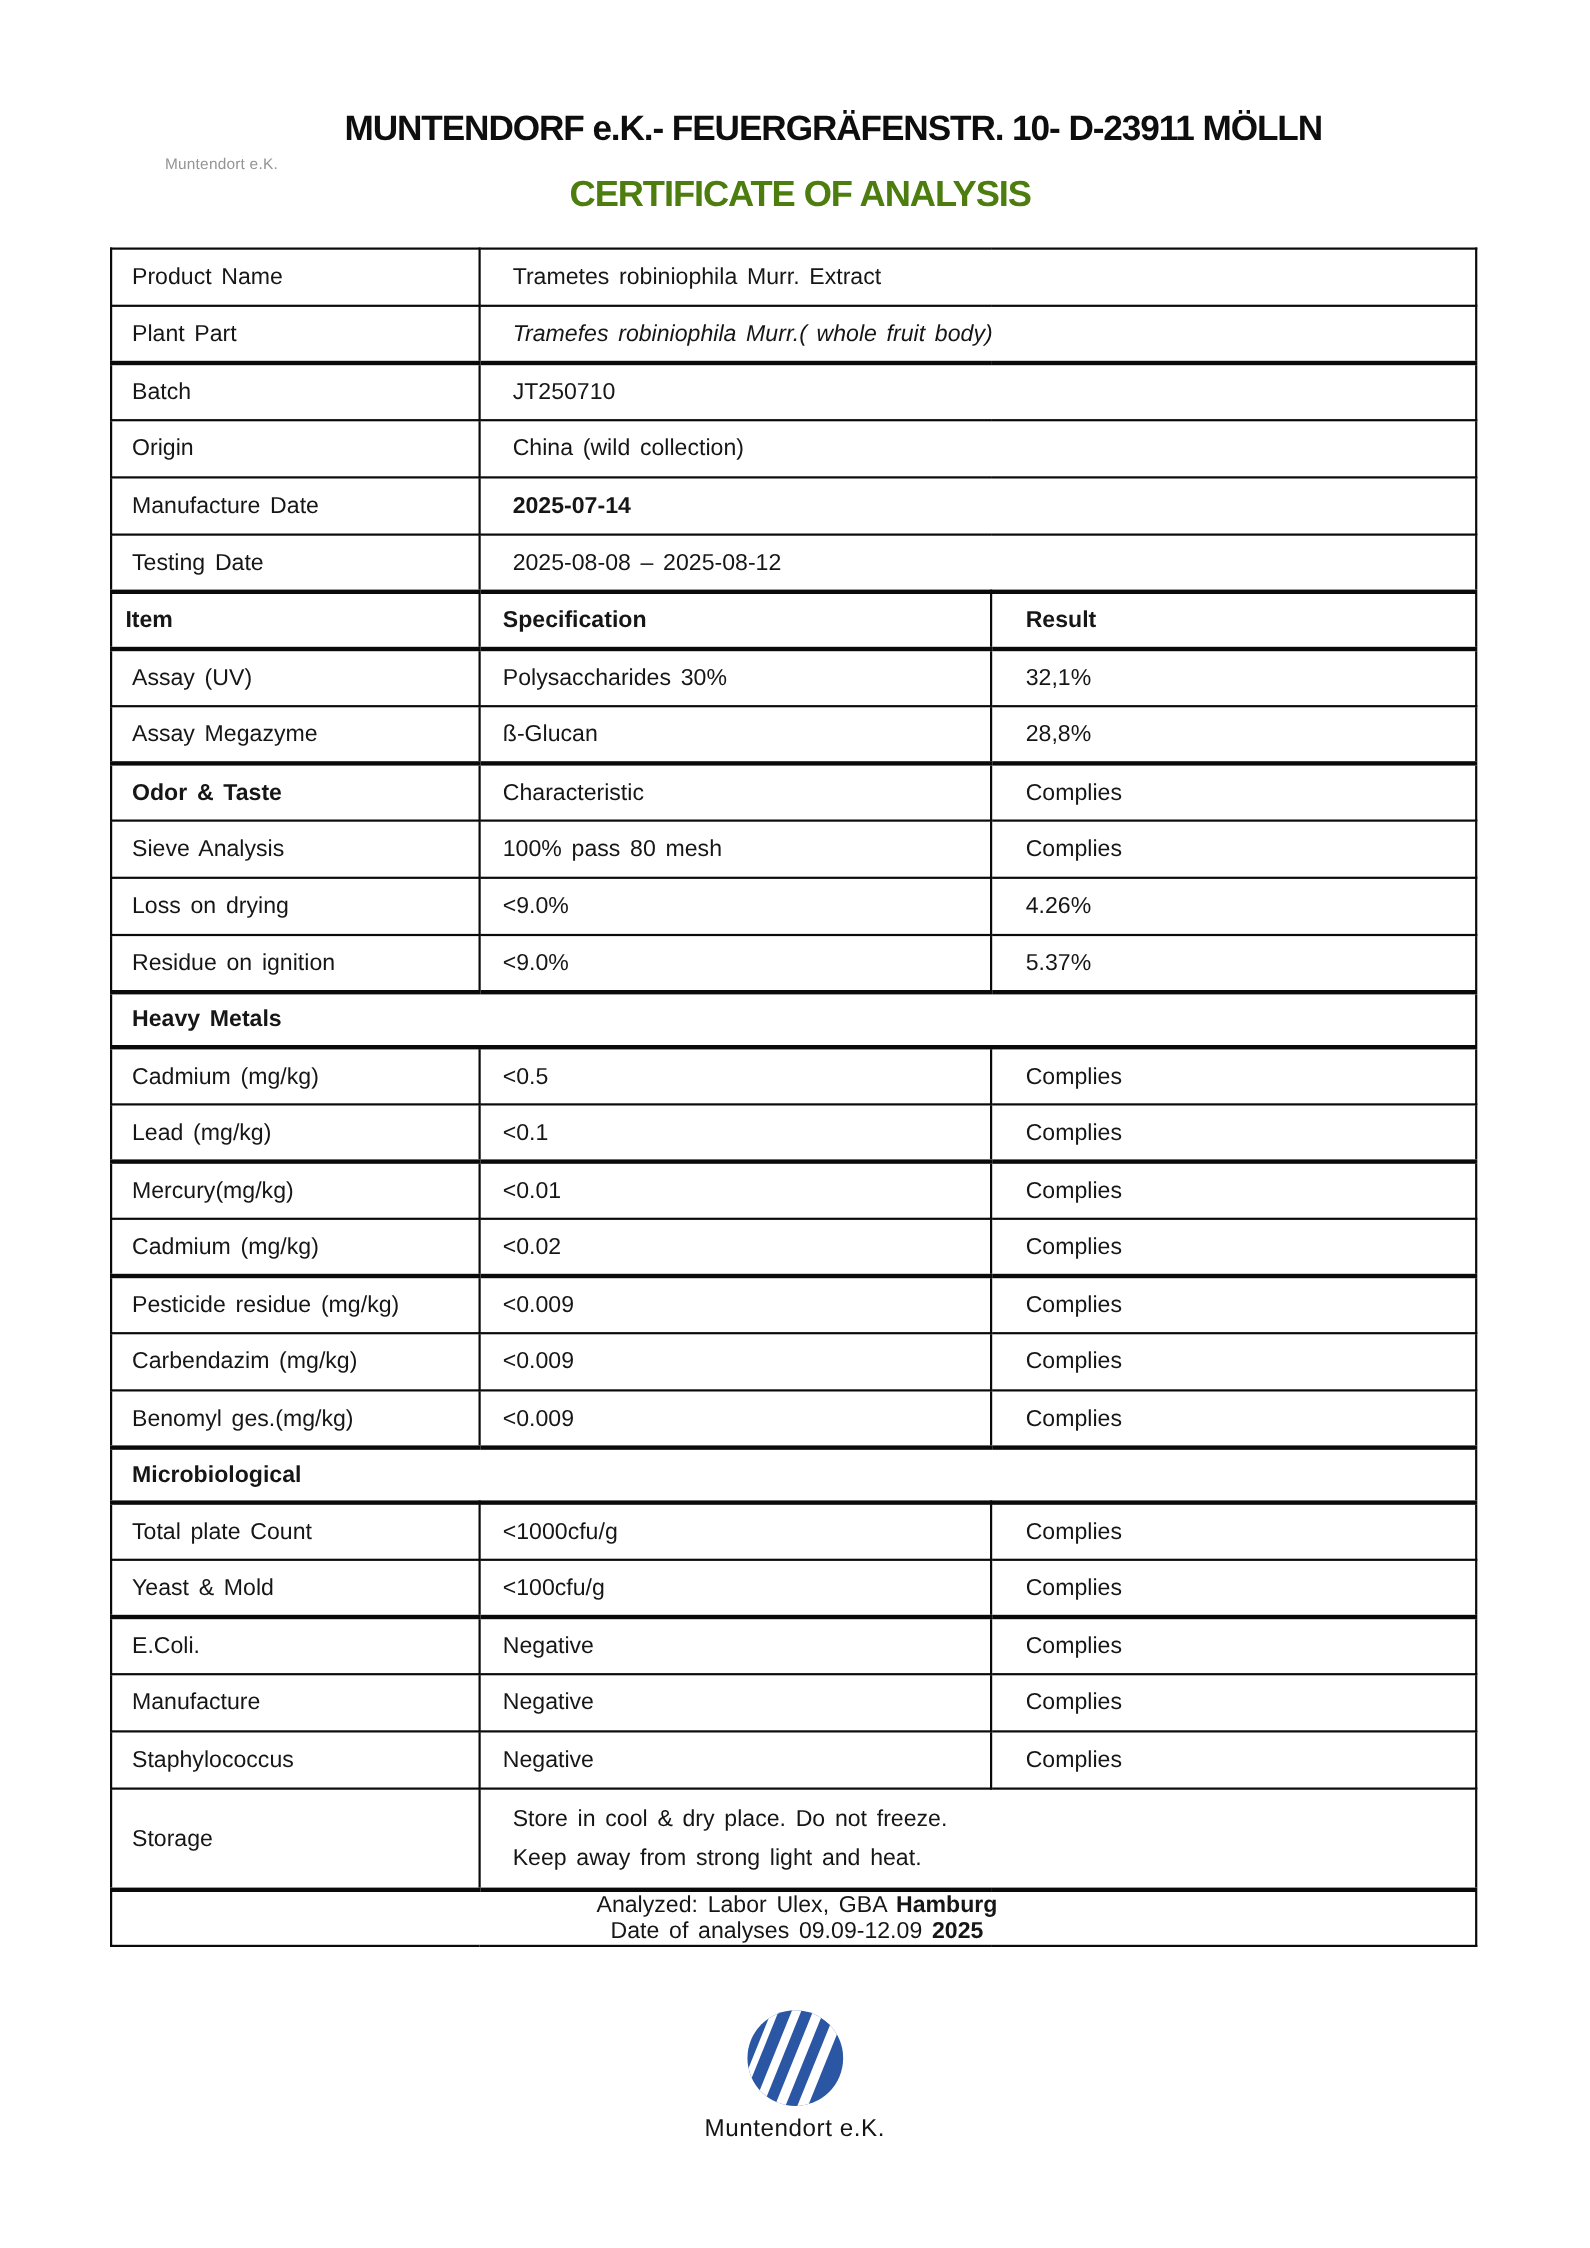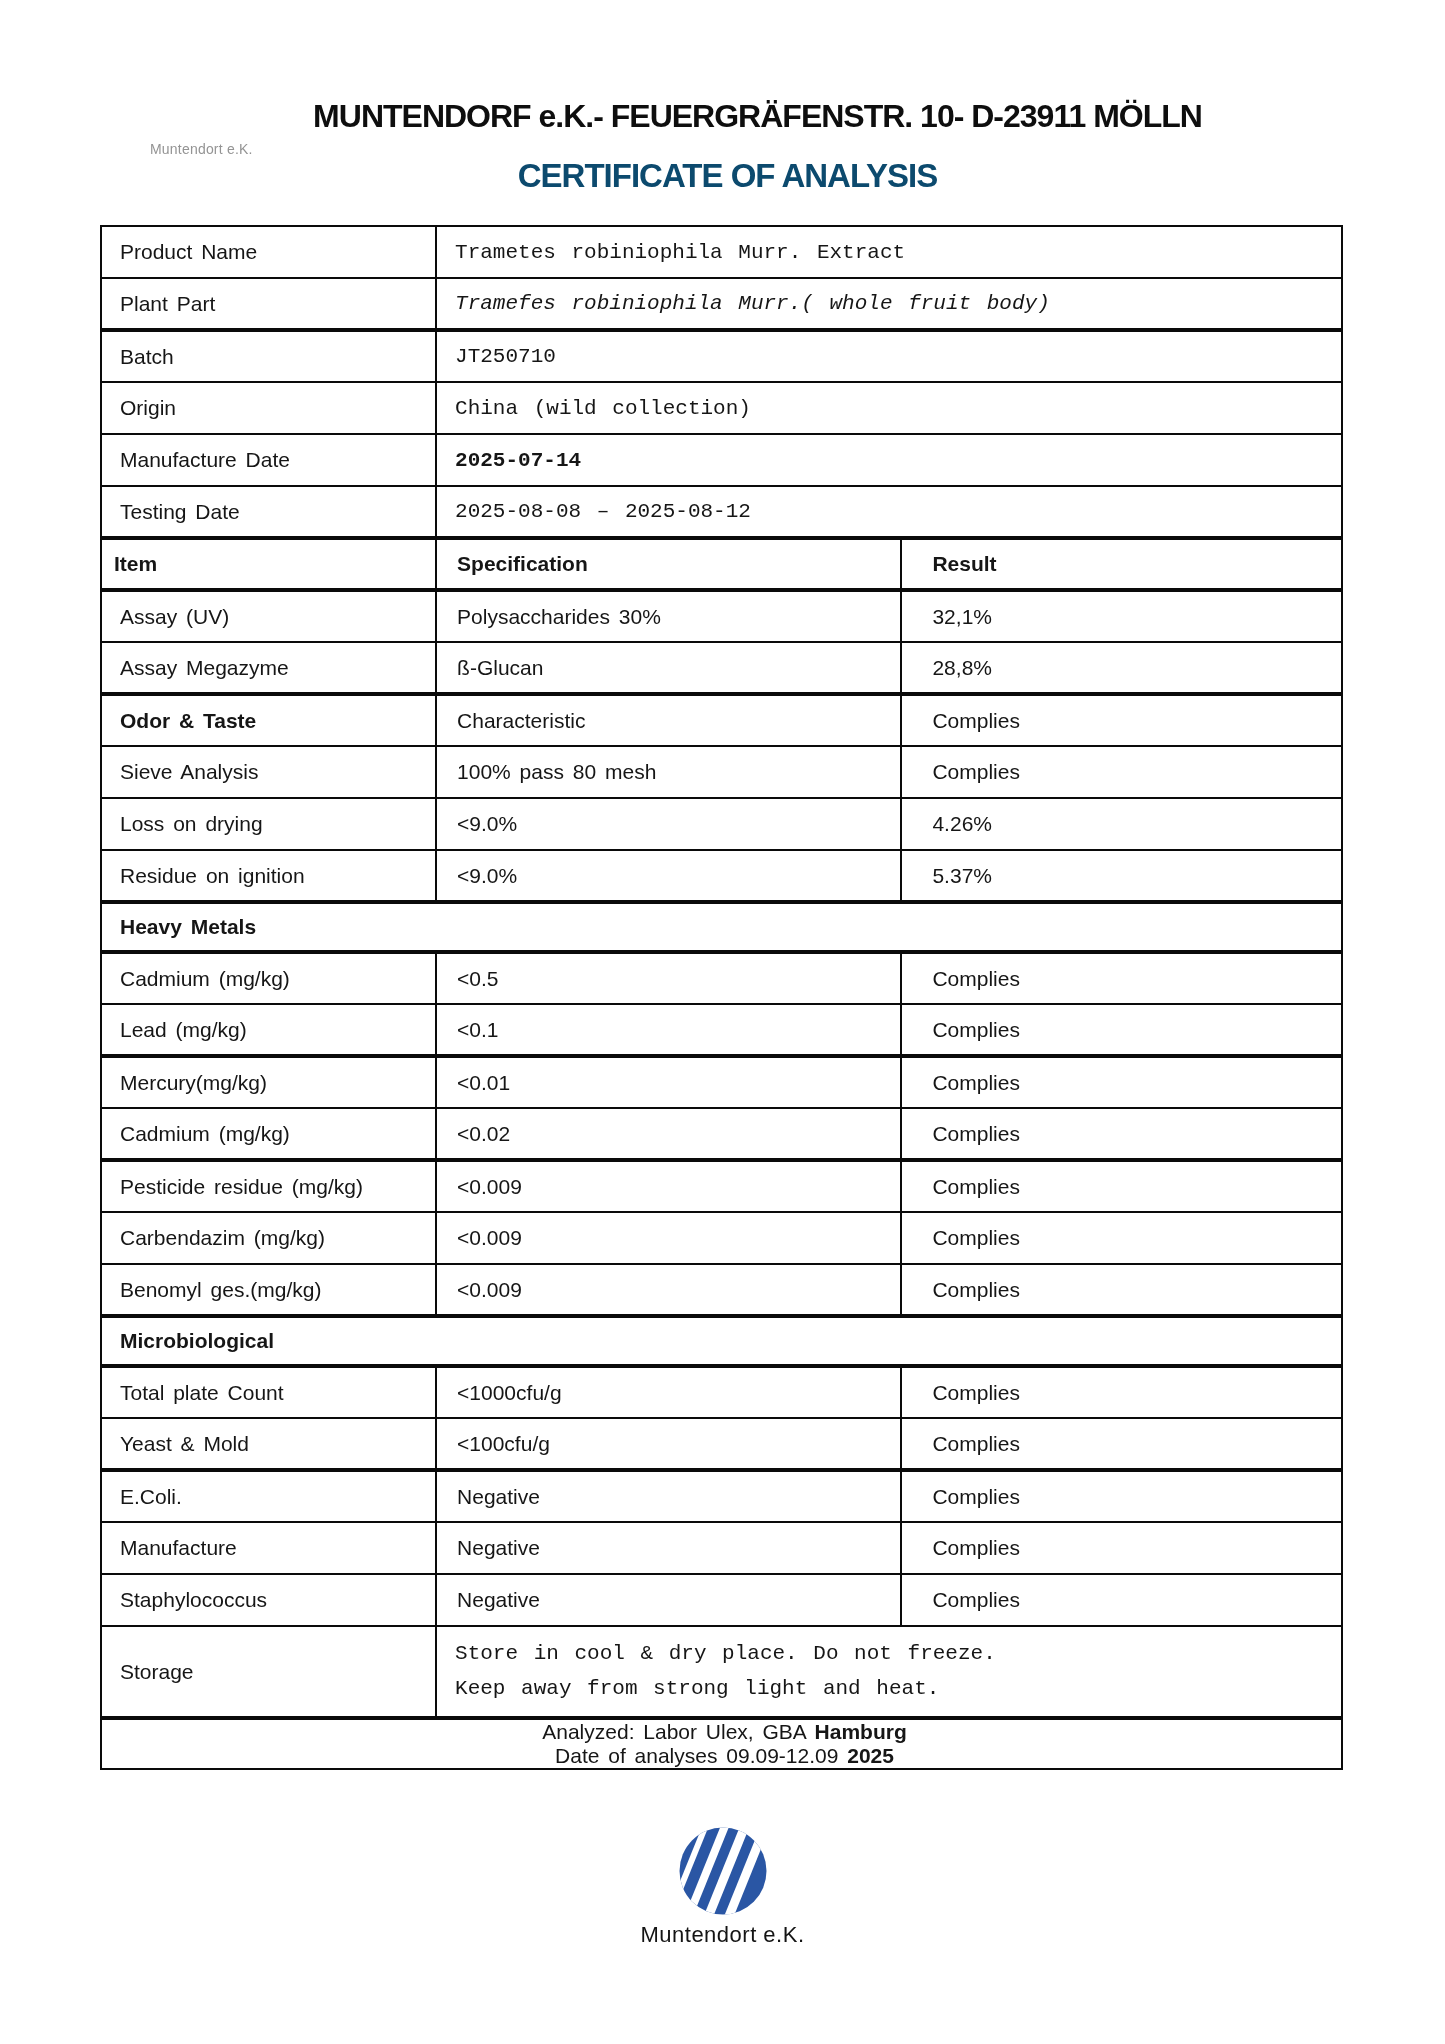--- a/index.html
+++ b/index.html
@@ -33,21 +33,21 @@
     font-size: 14px;
     color: #949494;
     letter-spacing: 0.2px;
   }
   .doc-title {
     margin-top: 22px;
     text-align: center;
     font-weight: bold;
     font-size: 33px;
     letter-spacing: -1px;
-    color: #0c4a6e;
+    color: #4d7c0f;
     padding-left: 10px;
   }
   table.coa {
     border-collapse: collapse;
     table-layout: fixed;
     width: 1243px;
     margin: 30px 0 0 100px;
     word-spacing: 3px;
   }
   table.coa col.col1 { width: 27%; }
@@ -61,21 +61,21 @@
     overflow: hidden;
   }
   tr.kv      { height: 52px; }
   tr.r3      { height: 52px; }
   tr.head3   { height: 52px; }
   tr.section { height: 50px; }
   tr.storage { height: 92px; }
   tr.footer  { height: 50px; }
   tr.thick td { border-bottom-width: 4px; }
   td.c-label   { padding-left: 18px; }
-  td.c-value   { padding-left: 18px; font-family: Liberation Mono, monospace; }
+  td.c-value   { padding-left: 29px; }
   td.c-item    { padding-left: 18px; }
   td.c-spec    { padding-left: 20px; }
   td.c-result  { padding-left: 30px; }
   td.b, .b { font-weight: bold; }
   td.i { font-style: italic; }
   td.c-section {
     font-weight: bold;
     font-size: 22px;
     padding-left: 18px;
   }

